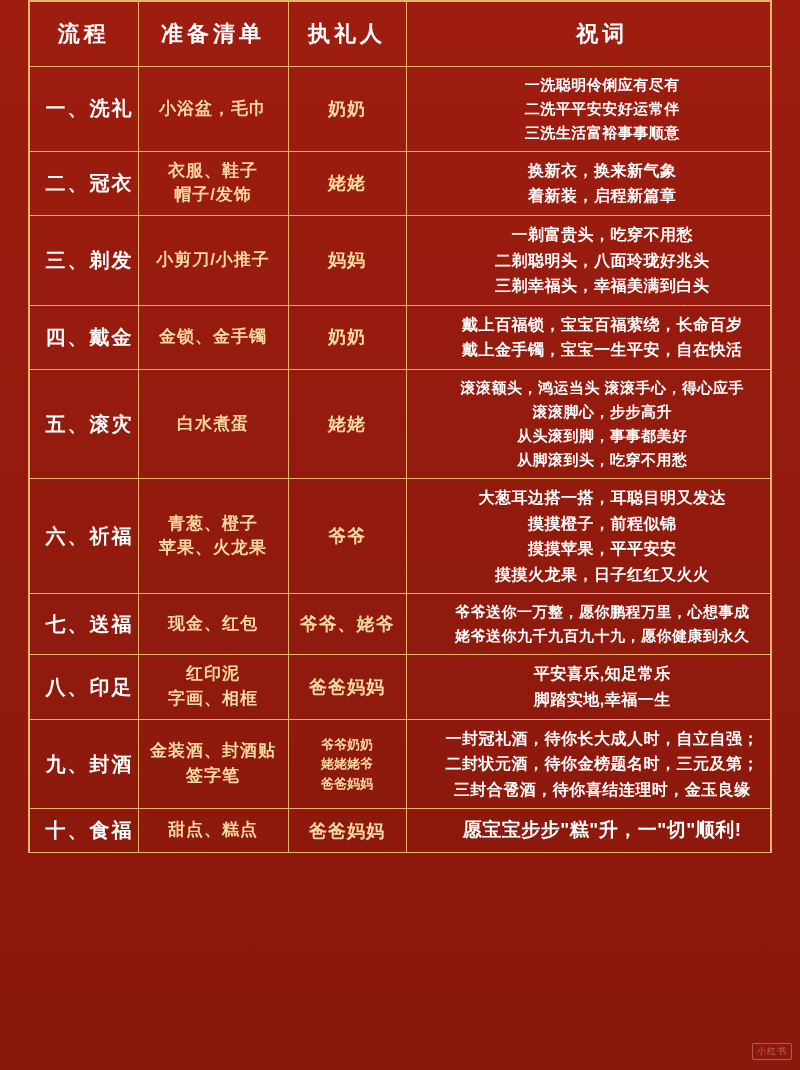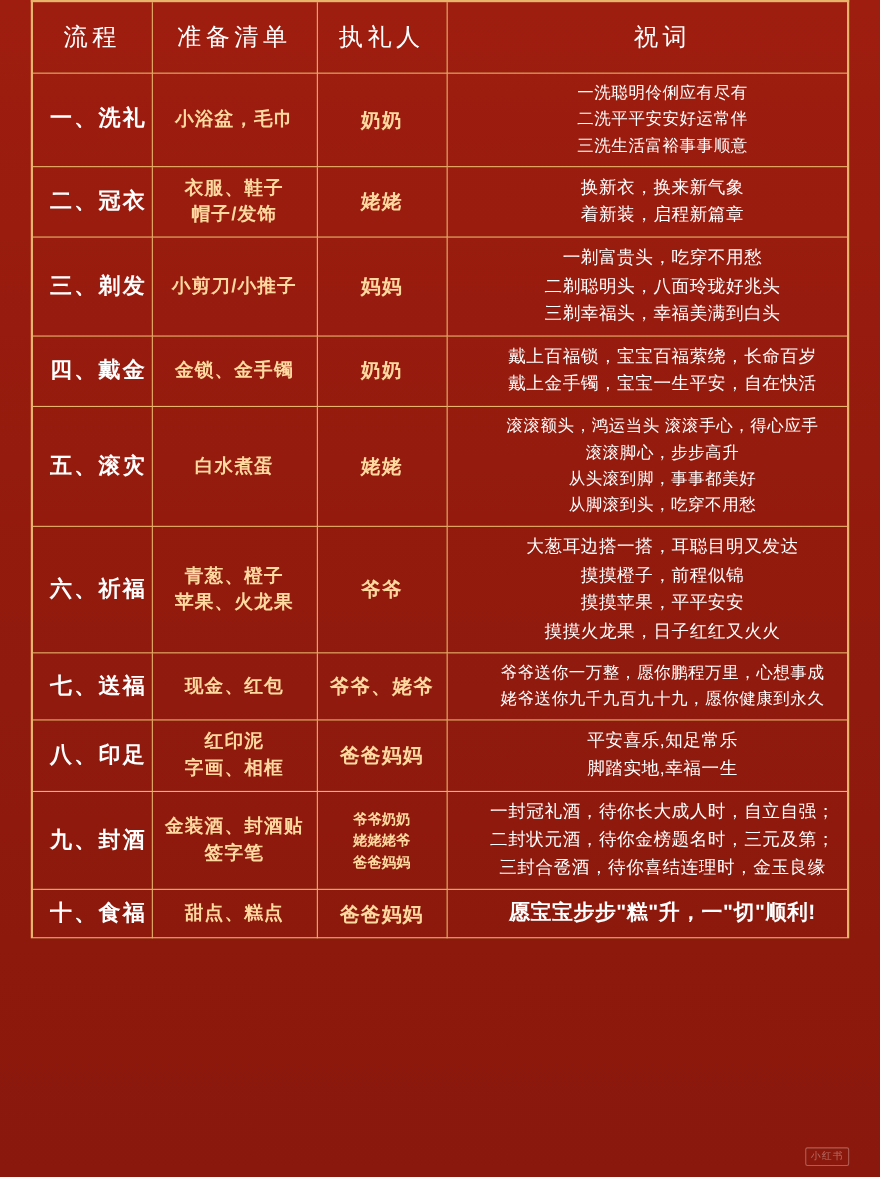--- a/index.html
+++ b/index.html
@@ -82,26 +82,27 @@
   }
   th, td {
     border: 1px solid #e8b36a;
     border-top: none;
     border-left: none;
     text-align: center;
     vertical-align: middle;
     color: #ffffff;
     padding: 6px 4px;
     line-height: 1.45;
+    font-weight: bold;
   }
   th:last-child, td:last-child { border-right: none; padding-left: 32px; }
   thead th {
     border-top: none;
     font-size: 22px;
-    font-weight: normal;
+    font-weight: bold;
     letter-spacing: 4px;
     padding: 16px 4px;
   }
   .c1 { width: 108px; }
   .c2 { width: 150px; }
   .c3 { width: 118px; }
   .c4 { width: auto; }
 
   td.flow {
     font-size: 20px;
@@ -141,21 +142,21 @@
     font-size: 19px;
     font-weight: bold;
   }
   td.words.mid {
     font-size: 16px;
     margin-top: 16px;
   }
 
   .wm {
     position: absolute;
-    right: 28px;
+    right: 8px;
     bottom: 10px;
     font-size: 9px;
     color: rgba(255,255,255,0.35);
     border: 1px solid rgba(255,255,255,0.3);
     border-radius: 2px;
     padding: 1px 4px;
     letter-spacing: 1px;
   }
 </style>
 </head>

